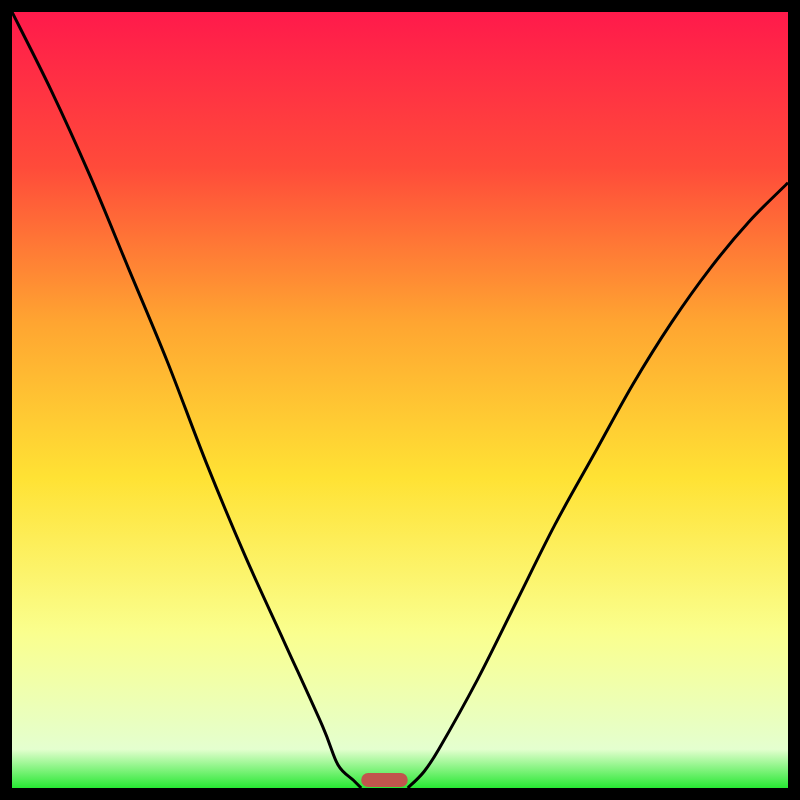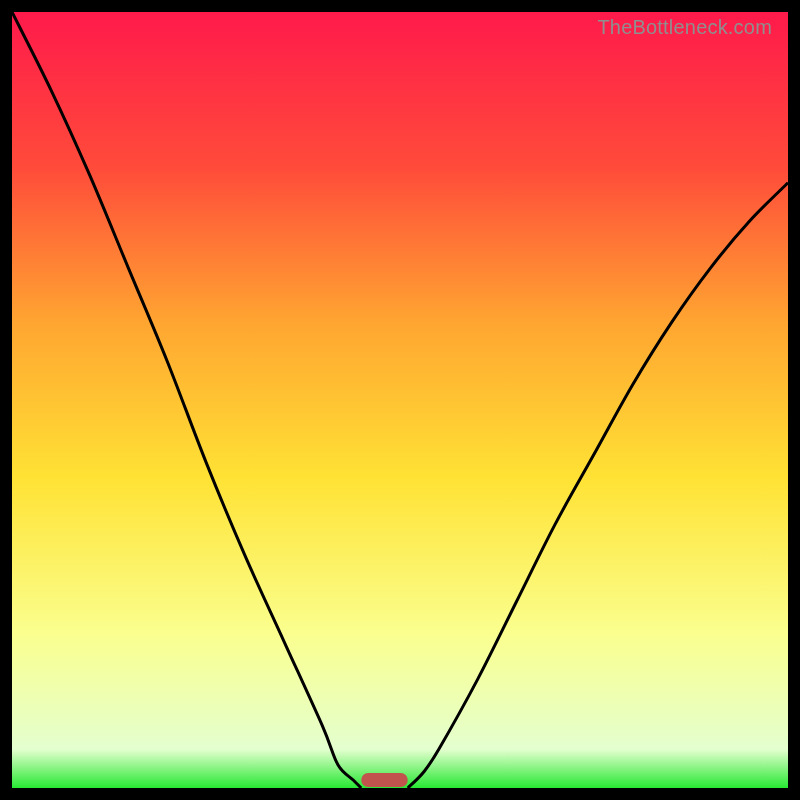--- a/index.html
+++ b/index.html
@@ -51,14 +51,13 @@
           <stop offset="80%" stop-color="#faff8e"></stop>
           <stop offset="95%" stop-color="#e4ffcf"></stop>
           <stop offset="100%" stop-color="#27e833"></stop>
         </linearGradient>
     </defs>
     <rect id="bg-rect" x="0" y="0" width="776" height="776" fill="url(#bg-grad)"></rect>
     <path id="left-curve" fill="none" stroke="#000" stroke-width="3" d="M 0 0 C 6.466666666666668 12.933333333333337, 25.866666666666667 50.44000000000004, 38.800000000000004 77.60000000000002 C 51.73333333333334 104.76, 64.66666666666667 133.21333333333328, 77.60000000000001 162.95999999999992 C 90.53333333333335 192.70666666666656, 103.46666666666665 225.0399999999999, 116.39999999999999 256.0799999999999 C 129.33333333333331 287.11999999999995, 142.26666666666668 316.8666666666667, 155.20000000000002 349.2 C 168.13333333333335 381.5333333333333, 181.06666666666666 417.74666666666667, 194 450.08 C 206.93333333333334 482.4133333333333, 219.86666666666665 513.4533333333334, 232.79999999999998 543.2 C 245.73333333333332 572.9466666666667, 258.66666666666663 600.1066666666666, 271.59999999999997 628.56 C 284.5333333333333 657.0133333333333, 301.3466666666667 693.2266666666666, 310.40000000000003 713.92 C 319.4533333333334 734.6133333333333, 320.74666666666667 743.6666666666667, 325.92 752.72 C 331.09333333333336 761.7733333333333, 337.56 764.36, 341.44 768.24 C 345.32 772.12, 347.90666666666664 774.7066666666667, 349.2 776"></path>
     <path id="right-curve" fill="none" stroke="#000" stroke-width="3" d="M 395.76 776 C 398.3466666666667 773.4133333333333, 406.1066666666667 766.9466666666667, 411.28000000000003 760.48 C 416.4533333333334 754.0133333333333, 417.74666666666667 752.72, 426.8 737.2 C 435.85333333333335 721.6800000000001, 452.66666666666663 691.9333333333334, 465.59999999999997 667.36 C 478.5333333333333 642.7866666666666, 491.4666666666667 615.6266666666667, 504.40000000000003 589.76 C 517.3333333333334 563.8933333333333, 530.2666666666667 536.7333333333333, 543.1999999999999 512.16 C 556.1333333333332 487.58666666666664, 569.0666666666666 465.6, 582 442.32 C 594.9333333333334 419.03999999999996, 607.8666666666668 394.46666666666664, 620.8000000000001 372.47999999999996 C 633.7333333333333 350.4933333333333, 646.6666666666667 329.80000000000007, 659.6 310.40000000000003 C 672.5333333333333 291, 685.4666666666667 272.89333333333326, 698.4 256.0799999999999 C 711.3333333333333 239.2666666666666, 724.2666666666667 223.74666666666664, 737.1999999999999 209.51999999999998 C 750.1333333333332 195.29333333333332, 769.5333333333333 177.1866666666667, 776 170.72000000000003"></path>
     <rect id="marker" height="14" rx="7" ry="7" x="349.2" width="46.559999999999995" y="761" fill="#c1554d"></rect>
   </svg>
-  <div class="watermark">TheBottleneck.com</div>
 </div>
 
 </body></html>

